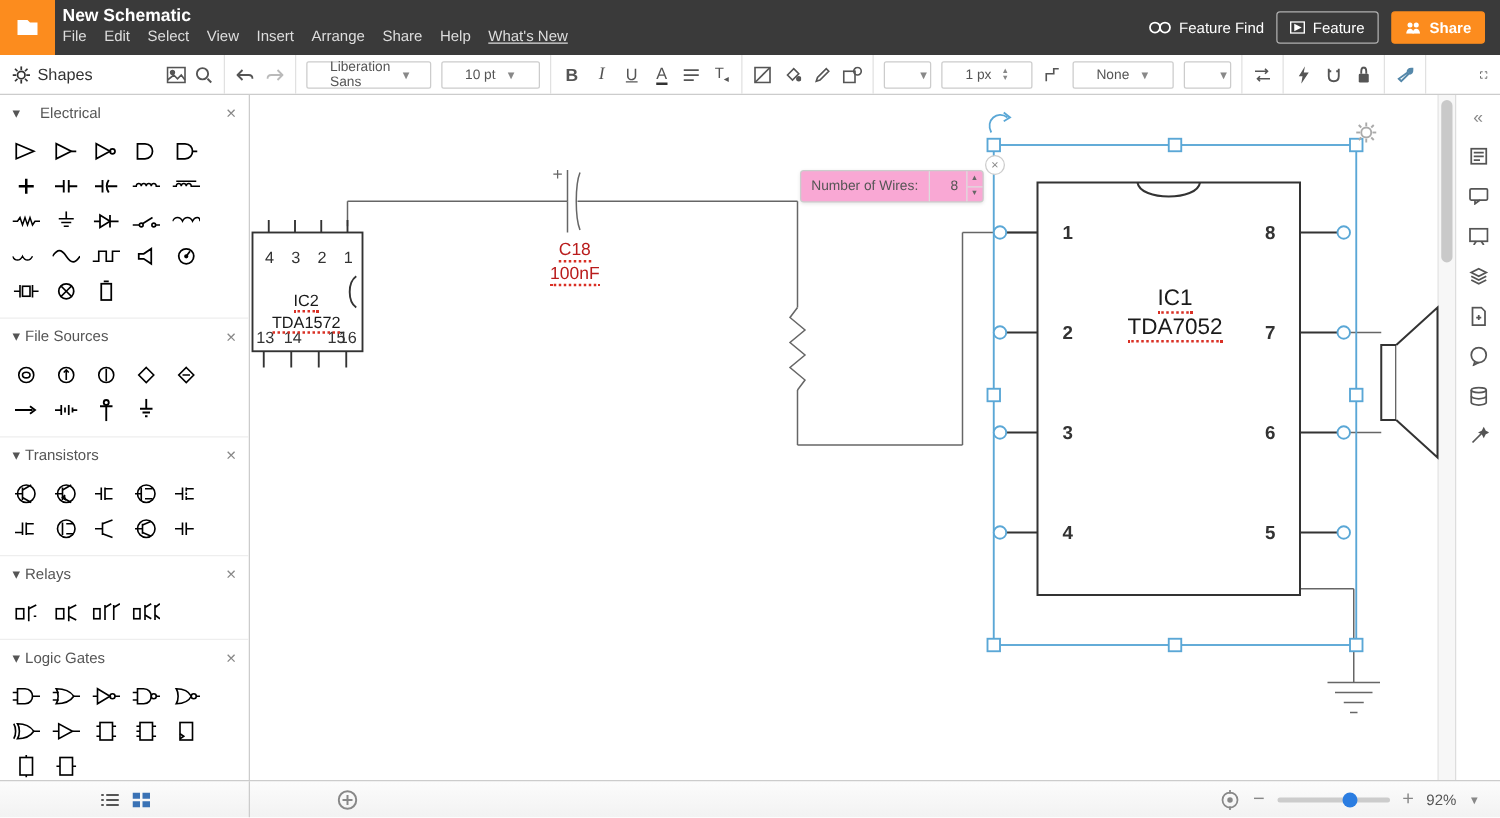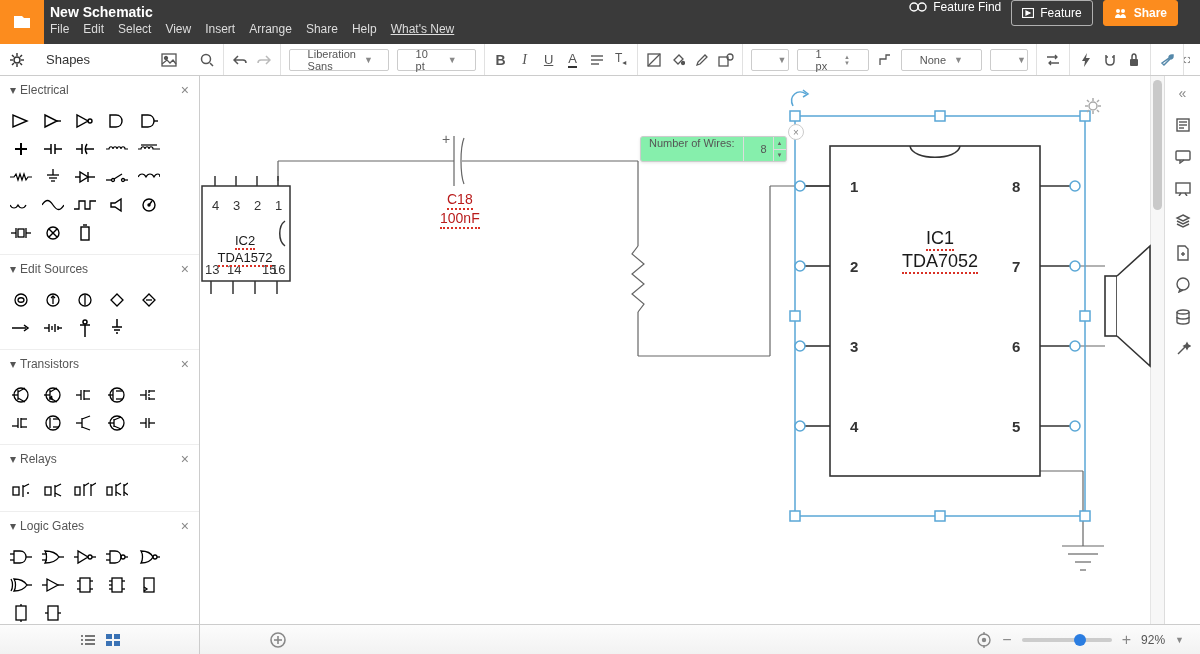--- a/index.html
+++ b/index.html
@@ -7,30 +7,30 @@
 
   
   .titlebar { height: 44px; background: #3a3a3a; display: flex; align-items: stretch; color: #fff; }
   .logo { width: 44px; background: #fc8c1e; display:flex; align-items:center; justify-content:center; }
   .logo svg { fill:#fff; }
   .titleblock { flex:1; display:flex; flex-direction:column; padding-left:6px; }
   .doc-title { font-weight:600; font-size:14px; padding-top:4px; }
   .menubar { display:flex; gap:14px; font-size:12px; color:#ddd; padding-bottom:4px; align-items:flex-end; height:20px;}
   .menubar .menuitem { cursor:pointer; }
   .menubar .whatsnew { text-decoration: underline; }
-  .top-right { display:flex; align-items:flex-start; gap:10px; padding-right:22px; }
+  .top-right { display:flex; align-items:center; gap:10px; padding-right:12px; }
   .ff { display:flex; align-items:center; gap:6px; color:#fff; font-size:12px; }
   .btn { border:1px solid rgba(255,255,255,0.6); border-radius:3px; padding:5px 10px; font-size:12px; color:#fff; display:flex; align-items:center; gap:6px; }
   .btn.share { background:#fc8c1e; border-color:#fc8c1e; font-weight:600; }
 
   
   .toolbar { height:32px; border-bottom:1px solid #ccc; display:flex; align-items:center; font-size:12px; color:#555;}
   .tb-sec { display:flex; align-items:center; height:100%; border-right:1px solid #e1e1e1; padding:0 8px; gap:8px;}
   .tb-sec:last-child { border-right:none; }
-  .shapes-btn { width:224px; display:flex; align-items:center; gap:22px; padding-left:10px; font-size:13px; color:#333; font-weight:500;}
+  .shapes-btn { width:180px; display:flex; align-items:center; gap:6px; padding-left:10px; font-size:13px; color:#333; font-weight:500;}
   .shapes-btn .spacer { flex:1; }
   .ddl { border:1px solid #ccc; border-radius:2px; height:22px; display:flex; align-items:center; padding:0 18px; background:#fff; font-size:11px;}
   .ddl .arrow { margin-left:8px; color:#888; font-size:9px; }
   .tool-ic { width:16px; height:16px; display:flex; align-items:center; justify-content:center; color:#555;}
   .tb-right-gap { flex:1; }
   .expand-ic { margin-left:auto; padding-right:10px; }
 
   
   .main { display:flex; height: calc(654px - 44px - 32px - 30px); }
   .left-panel { width:200px; border-right:1px solid #ccc; overflow:hidden; background:#fff; display:flex; flex-direction:column;}
@@ -46,21 +46,21 @@
 
   
   .ic-label { position:absolute; text-align:center; color:#1a1a1a; font-size:18px; }
   .ic-label .redline { display:inline-block; border-bottom:2px dotted #d93025; padding-bottom:0px;}
   .pin-num { position:absolute; font-size:15px; color:#333; font-weight:600;}
   .small-pin { position:absolute; font-size:13px; color:#333;}
   .cap-label { position:absolute; text-align:center; font-size:14px; color:#b91c1c;}
   .cap-label span { display:inline-block; border-bottom:2px dotted #d93025; line-height:1.2;}
 
   
-  .float-bar { position:absolute; display:flex; align-items:flex-start; background:#86efac; border:1px solid #ccc; border-radius:3px; height:26px; font-size:11px; color:#555; box-shadow:0 1px 3px rgba(0,0,0,0.1); }
+  .float-bar { position:absolute; display:flex; align-items:center; background:#f9a8d4; border:1px solid #ccc; border-radius:3px; height:26px; font-size:11px; color:#555; box-shadow:0 1px 3px rgba(0,0,0,0.1); }
   .float-bar .lbl { padding:0 8px; }
   .float-bar .num { border-left:1px solid #ddd; height:100%; display:flex; align-items:center; padding:0 6px 0 10px; min-width:30px; justify-content:flex-end;}
   .float-bar .stepper { display:flex; flex-direction:column; border-left:1px solid #ddd; height:100%; }
   .float-bar .stepper div { flex:1; width:12px; display:flex; align-items:center; justify-content:center; font-size:6px; color:#666; border-bottom:1px solid #ddd;}
   .float-bar .stepper div:last-child{border-bottom:none;}
   .close-bubble { position:absolute; width:16px;height:16px;border:1px solid #ccc;border-radius:50%;background:#fff;display:flex;align-items:center;justify-content:center;font-size:10px;color:#888;}
 
   
   .right-rail { width:36px; border-left:1px solid #ddd; background:#fff; display:flex; flex-direction:column; align-items:center; gap:14px; padding-top:8px; color:#555;}
   .right-rail .ic { width:18px;height:18px;display:flex;align-items:center;justify-content:center; }
@@ -295,21 +295,21 @@
         <path d="M1 5 L1 1 L5 1 M9 1 L13 1 L13 5 M13 9 L13 13 L9 13 M5 13 L1 13 L1 9"></path>
       </svg>
     </span>
 </div>
 
 <div class="main">
 
   <div class="left-panel">
 
     <div class="shape-cat">
-      <div class="cat-hdr">▾ <span style="margin-left:4px">Electrical</span><span class="close">×</span></div>
+      <div class="cat-hdr">▾ <span style="margin-left:16px">Electrical</span><span class="close">×</span></div>
       <div class="cat-body">
         <div class="shape-slot">
             <svg width="20" height="16" fill="none" stroke="#000" stroke-width="1.4">
               <path d="M2 2 L2 14 L16 8 Z"></path>
             </svg>
           </div>
         <div class="shape-slot">
             <svg width="20" height="16" fill="none" stroke="#000" stroke-width="1.4">
               <path d="M2 2 L2 14 L14 8 Z"></path>
               <line x1="14" y1="8" x2="18" y2="8"></line>
@@ -446,21 +446,21 @@
         <div class="shape-slot">
             <svg width="14" height="18" stroke="#000" stroke-width="1.4" fill="none">
               <rect x="3" y="3" width="8" height="13"></rect>
               <line x1="5" y1="1" x2="9" y2="1"></line>
             </svg>
           </div>
       </div>
     </div>
 
     <div class="shape-cat">
-      <div class="cat-hdr">▾ <span style="margin-left:4px">Edit Sources</span><span class="close">×</span></div>
+      <div class="cat-hdr">▾ <span style="margin-left:4px">File Sources</span><span class="close">×</span></div>
       <div class="cat-body">
         <div class="shape-slot">
             <svg width="16" height="16" stroke="#000" stroke-width="1.3" fill="none">
               <circle cx="8" cy="8" r="6"></circle>
               <path d="M5 8 C5 5 11 5 11 8 C11 11 5 11 5 8"></path>
             </svg>
           </div>
         <div class="shape-slot">
             <svg width="16" height="16" stroke="#000" stroke-width="1.3" fill="none">
               <circle cx="8" cy="8" r="6"></circle>

